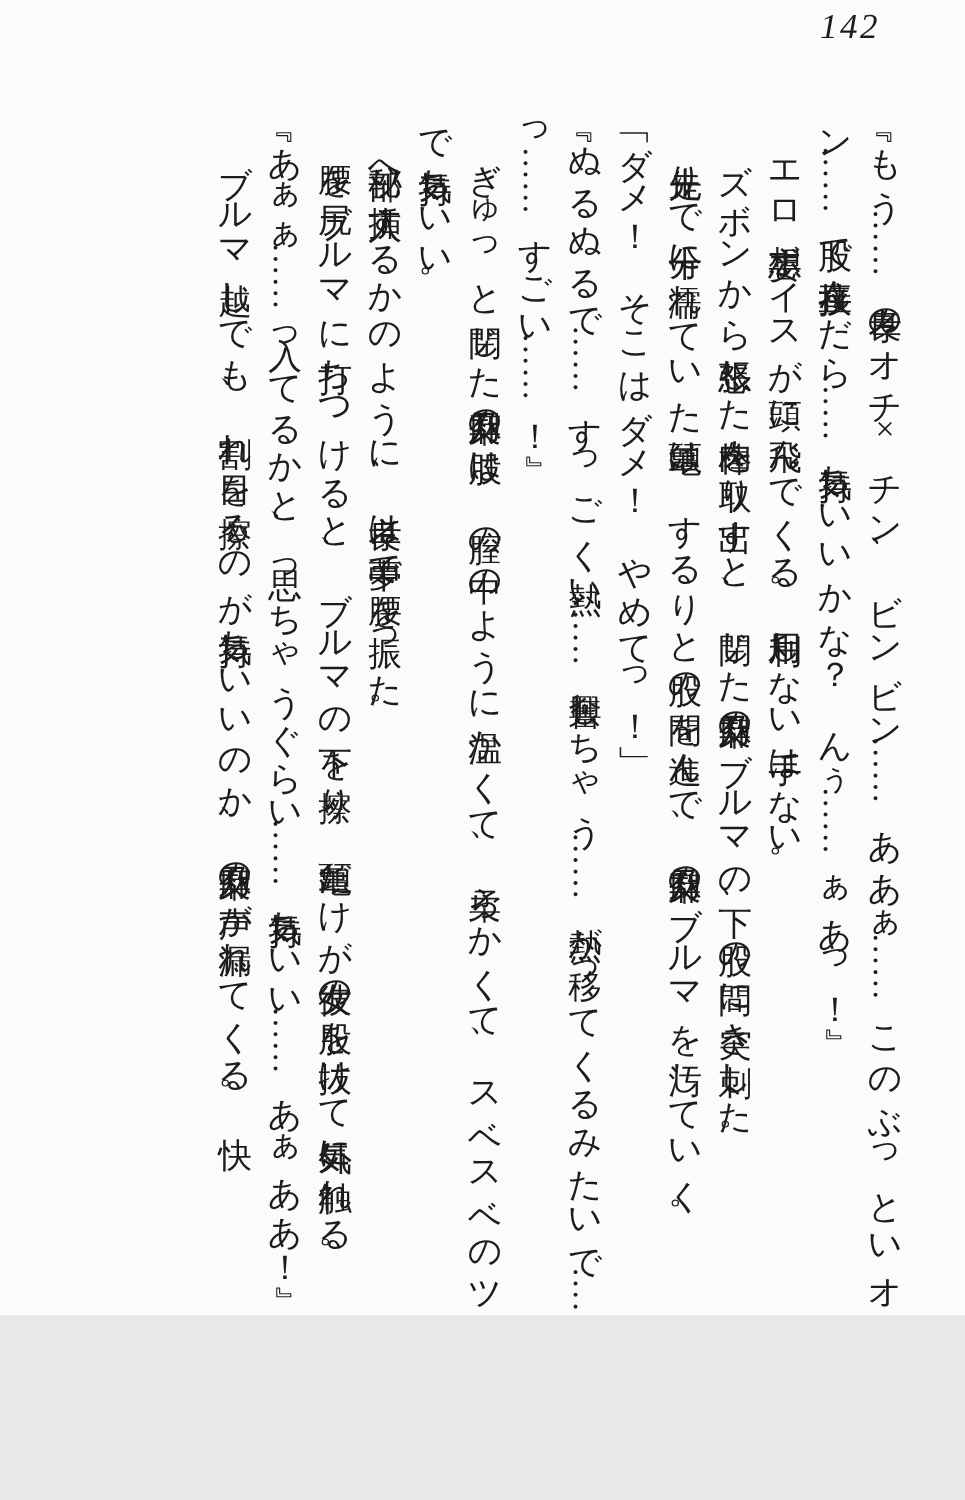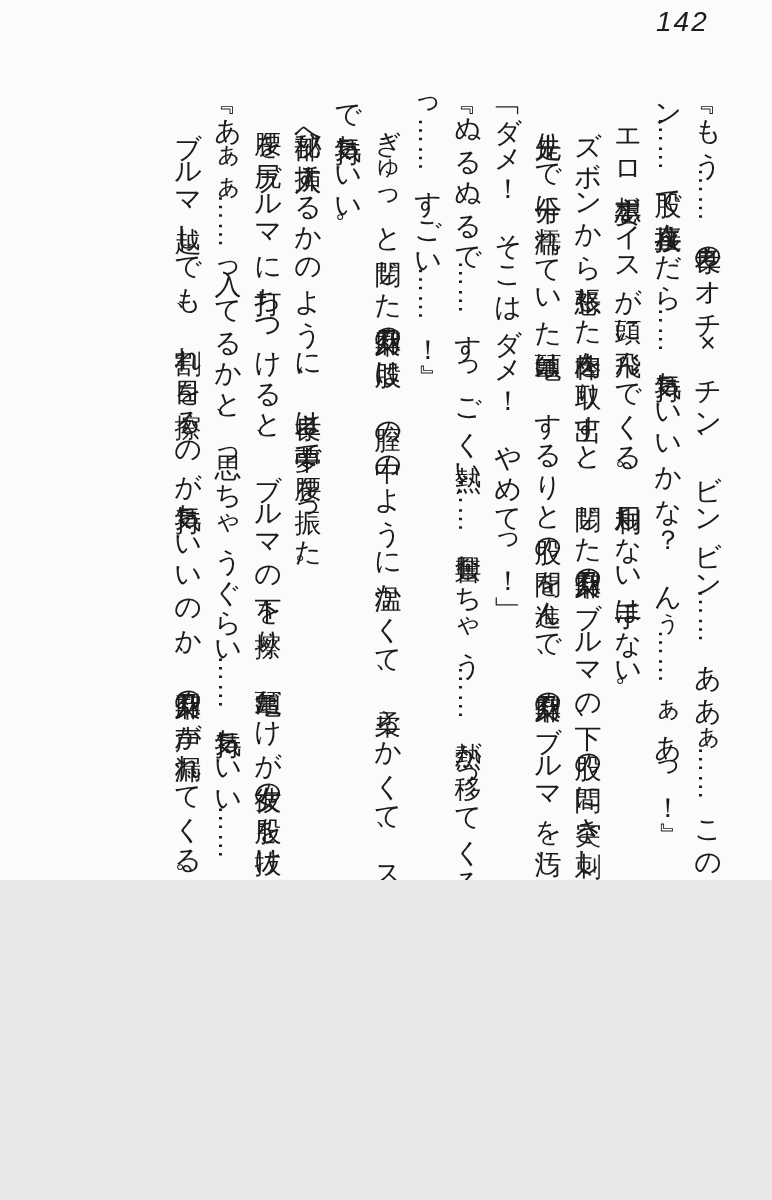--- a/index.html
+++ b/index.html
@@ -3,24 +3,24 @@
 <meta charset="utf-8">
 <style>
   html, body {
     margin: 0;
     padding: 0;
     background: #e8e8e6;
   }
   .page {
     position: relative;
     width: 772px;
-    height: 880px;
+    height: 1052px;
     background: #fcfbf9;
     color: #1c1c1c;
-    font-family: Liberation Sans, sans-serif;
+    font-family: Liberation Serif, serif;
     overflow: hidden;
   }
   .page-number {
     position: absolute;
     top: 6px;
     left: 656px;
     font-size: 28px;
     font-style: italic;
     letter-spacing: 2px;
     color: #1c1c1c;

